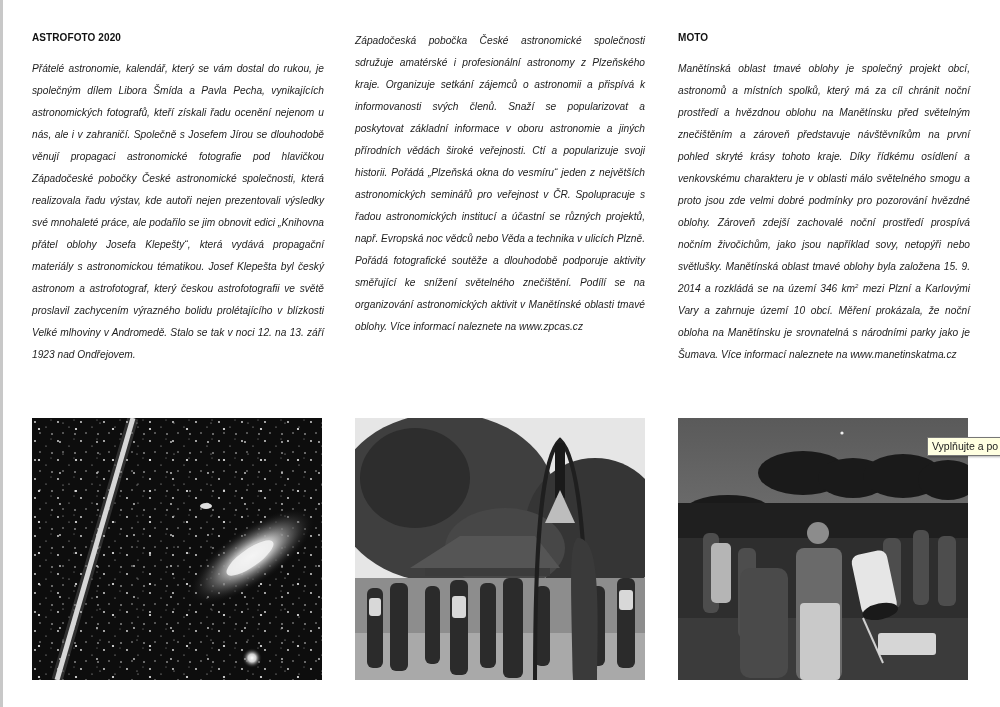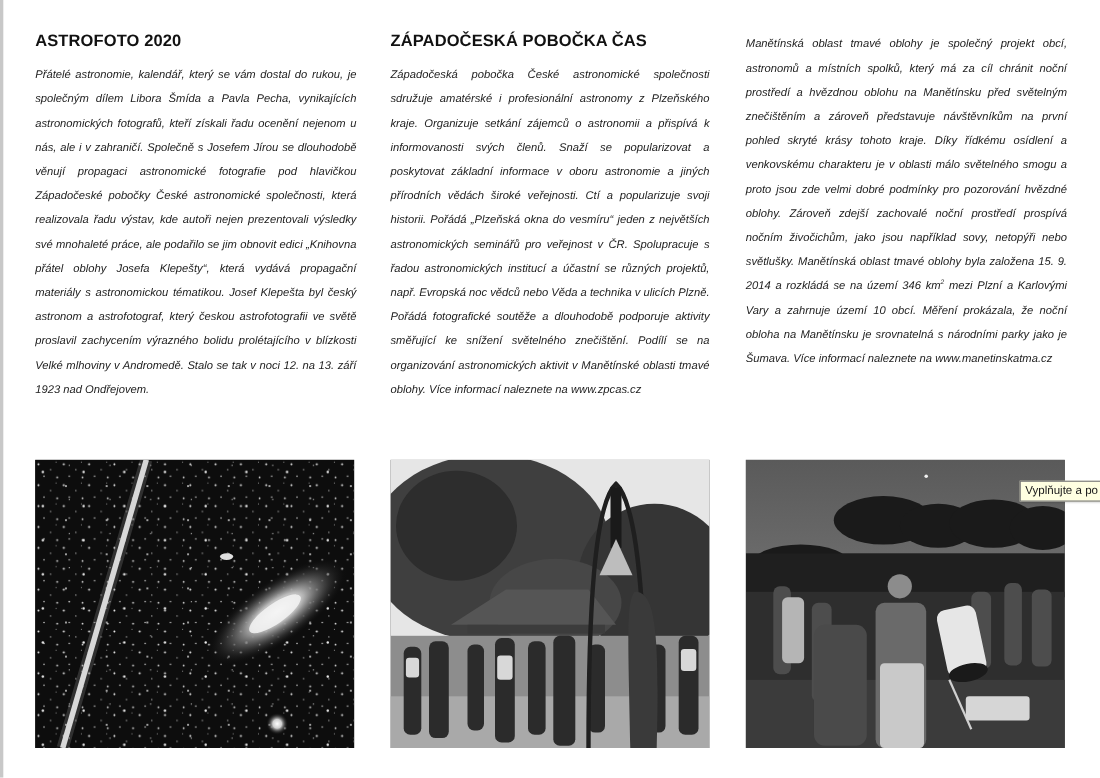--- a/index.html
+++ b/index.html
@@ -24,21 +24,21 @@
     .column {
       position: absolute;
       top: 30px;
     }
     .col-1 { left: 32px; width: 292px; }
     .col-2 { left: 355px; width: 290px; }
     .col-3 { left: 678px; width: 292px; }
 
     .heading {
       font-weight: bold;
-      font-size: 15px;
+      font-size: 10px;
       letter-spacing: 0.1px;
       height: 16px;
       line-height: 16px;
       margin: 0 0 12px 0;
       color: #111;
     }
     .body-text {
       font-size: 10.2px;
       line-height: 22px;
       text-align: justify;
@@ -79,25 +79,25 @@
 <body>
 
 <div class="page-edge"></div>
 
 <section class="column col-1">
   <h2 class="heading">ASTROFOTO 2020</h2>
   <p class="body-text">Přátelé astronomie, kalendář, který se vám dostal do rukou, je společným dílem Libora Šmída a Pavla Pecha, vynikajících astronomických fotografů, kteří získali řadu ocenění nejenom u nás, ale i v zahraničí. Společně s Josefem Jírou se dlouhodobě věnují propagaci astronomické fotografie pod hlavičkou Západočeské pobočky České astronomické společnosti, která realizovala řadu výstav, kde autoři nejen prezentovali výsledky své mnohaleté práce, ale podařilo se jim obnovit edici „Knihovna přátel oblohy Josefa Klepešty“, která vydává propagační materiály s astronomickou tématikou. Josef Klepešta byl český astronom a astrofotograf, který českou astrofotografii ve světě proslavil zachycením výrazného bolidu prolétajícího v blízkosti Velké mlhoviny v Andromedě. Stalo se tak v noci 12. na 13. září 1923 nad Ondřejovem.</p>
 </section>
 
 <section class="column col-2">
-  <h2 class="heading">ZÁPADOČESKÁ POBOČKA ČAS</h2>
   <p class="body-text">Západočeská pobočka České astronomické společnosti sdružuje amatérské i profesionální astronomy z Plzeňského kraje. Organizuje setkání zájemců o astronomii a přispívá k informovanosti svých členů. Snaží se popularizovat a poskytovat základní informace v oboru astronomie a jiných přírodních vědách široké veřejnosti. Ctí a popularizuje svoji historii. Pořádá „Plzeňská okna do vesmíru“ jeden z největších astronomických seminářů pro veřejnost v ČR. Spolupracuje s řadou astronomických institucí a účastní se různých projektů, např. Evropská noc vědců nebo Věda a technika v ulicích Plzně. Pořádá fotografické soutěže a dlouhodobě podporuje aktivity směřující ke snížení světelného znečištění. Podílí se na organizování astronomických aktivit v Manětínské oblasti tmavé oblohy. Více informací naleznete na www.zpcas.cz</p>
 </section>
 
 <section class="column col-3">
+  <h2 class="heading">MOTO</h2>
   <p class="body-text"><span>Manětínská oblast tmavé oblohy je společný projekt obcí, astronomů a místních spolků, který má za cíl chránit noční prostředí a hvězdnou oblohu na Manětínsku před světelným znečištěním a zároveň představuje návštěvníkům na první pohled skryté krásy tohoto kraje. Díky řídkému osídlení a venkovskému charakteru je v oblasti málo světelného smogu a proto jsou zde velmi dobré podmínky pro pozorování hvězdné oblohy. Zároveň zdejší zachovalé noční prostředí prospívá nočním živočichům, jako jsou například sovy, netopýři nebo světlušky. Manětínská oblast tmavé oblohy byla založena 15. 9. 2014 a rozkládá se na území 346 km</span><sup>2</sup><span> mezi Plzní a Karlovými Vary a zahrnuje území 10 obcí. Měření prokázala, že noční obloha na Manětínsku je srovnatelná s národními parky jako je Šumava. Více informací naleznete na www.manetinskatma.cz</span></p>
 </section>
 
 <div class="photo photo-1">
   <svg viewBox="0 0 290 262" preserveAspectRatio="none">
     <defs>
       <radialGradient id="gal" cx="50%" cy="50%" r="50%">
         <stop offset="0%" stop-color="#f4f4f4"></stop>
         <stop offset="35%" stop-color="#bdbdbd"></stop>
         <stop offset="70%" stop-color="#4a4a4a" stop-opacity="0.7"></stop>

